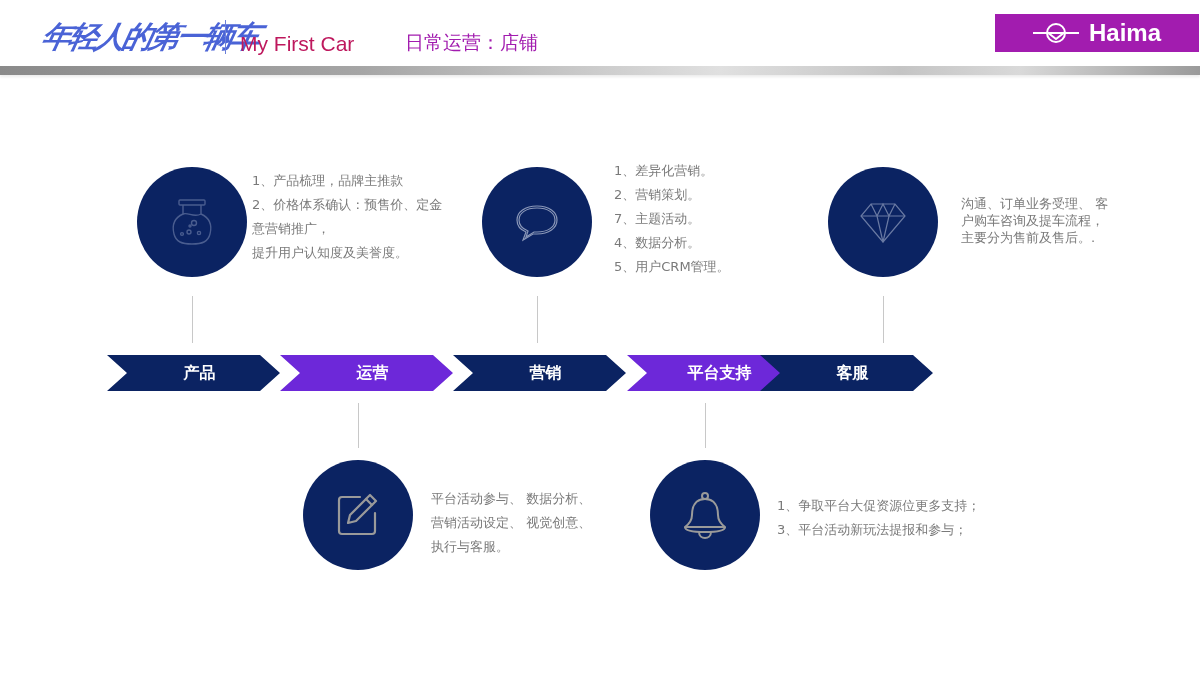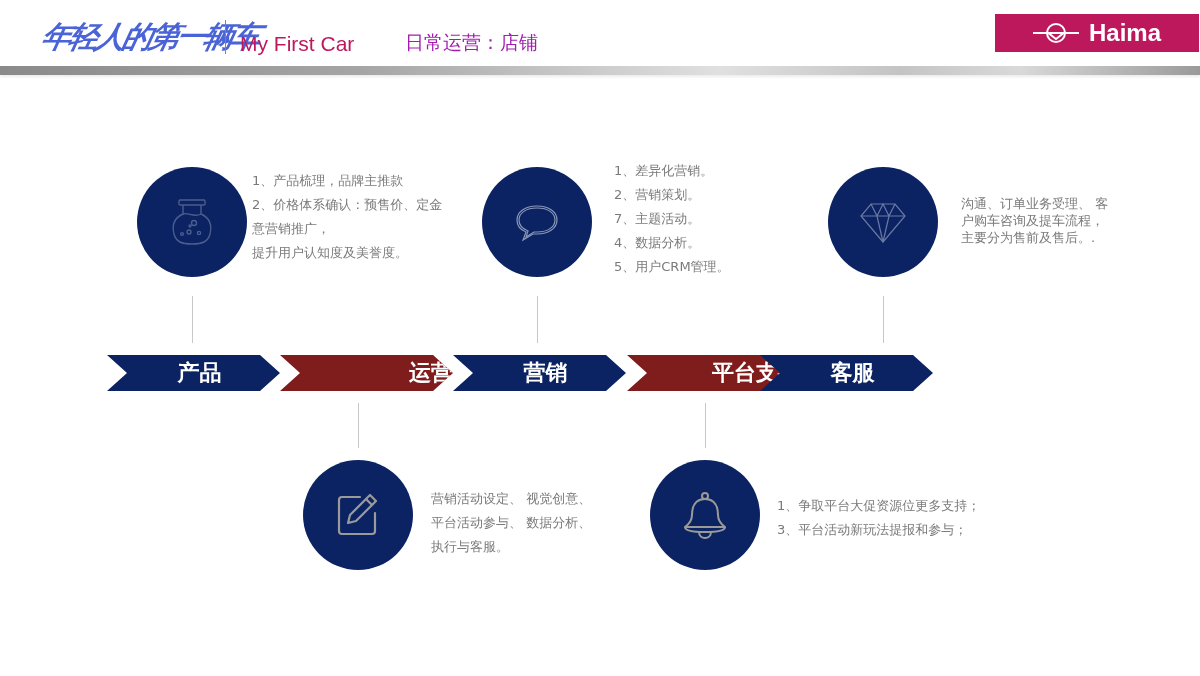--- a/index.html
+++ b/index.html
@@ -16,21 +16,21 @@
   .brand-divider { position: absolute; left: 225px; top: 20px; width: 1px; height: 34px; background: #6b7fd8; }
   .brand-en {
     position: absolute; left: 240px; top: 30px; font-family: "Liberation Sans", sans-serif;
     font-size: 21px; color: #be185d; line-height: 28px;
   }
   .page-title {
     position: absolute; left: 405px; top: 28px; font-size: 19px; color: #a21caf; line-height: 28px;
     font-family: "DejaVu Sans", sans-serif;
   }
   .logo-box {
-    position: absolute; left: 995px; top: 14px; width: 204px; height: 38px; background: #be185d;
+    position: absolute; left: 995px; top: 14px; width: 204px; height: 38px; background: #a21caf;
     display: flex; align-items: center; justify-content: center; gap: 10px;
   }
   .logo-text { color: #ffffff; font-family: "Liberation Sans", sans-serif; font-weight: bold; font-size: 24px; letter-spacing: 0px; }
   .header-bar {
     position: absolute; left: 0; top: 66px; width: 1200px; height: 9px;
     background: linear-gradient(90deg, #8a8a8a 0%, #a5a5a5 30%, #e0e0e0 60%, #c4c4c4 75%, #d9d9d9 85%, #9a9a9a 100%);
     box-shadow: 0 2px 3px rgba(0,0,0,0.08);
   }
 
   .circle {
@@ -43,24 +43,24 @@
     position: absolute; font-size: 13px; color: #7a7a7a; line-height: 24px; white-space: nowrap;
     font-family: "DejaVu Sans", sans-serif;
   }
 
   .vline { position: absolute; width: 1px; background: #c8c8c8; }
 
   .chevron {
     position: absolute; top: 355px; height: 36px; width: 173px;
     clip-path: polygon(0 0, 153px 0, 173px 50%, 153px 100%, 0 100%, 20px 50%);
     display: flex; align-items: center; justify-content: center;
-    color: #ffffff; font-size: 22px; font-weight: bold; padding-left: 12px;
+    color: #ffffff; font-size: 16px; font-weight: bold; padding-left: 12px;
   }
   .chevron.dark { background: #0b2362; }
-  .chevron.gray { background: #7f1d1d; justify-content: flex-end; }
+  .chevron.gray { background: #6d28d9; }
 </style>
 </head>
 <body>
 
 <div class="header">
   <div class="brand-script">年轻人的第一辆车</div>
   <div class="brand-divider"></div>
   <div class="brand-en">My First Car</div>
   <div class="page-title">日常运营：店铺</div>
   <div class="logo-box">
@@ -162,20 +162,20 @@
     <g fill="none" stroke="#9a9a9a" stroke-width="2" stroke-linejoin="round">
       <circle cx="28" cy="9" r="3"></circle>
       <path d="M28 12 C18 12 15 20 15 28 C15 34 12 37 8 40 H48 C44 37 41 34 41 28 C41 20 38 12 28 12 Z"></path>
       <path d="M8 40 C8 43 12 45 28 45 C44 45 48 43 48 40"></path>
       <path d="M22 45 C22 49 25 51 28 51 C31 51 34 49 34 45"></path>
     </g>
   </svg>
 </div>
 
 <div class="desc" style="left:431px; top:487px;">
+  <div>平台活动参与、 数据分析、</div>
   <div>营销活动设定、 视觉创意、</div>
-  <div>平台活动参与、 数据分析、</div>
   <div>执行与客服。</div>
 </div>
 <div class="desc" style="left:777px; top:494px;">
   <div>1、争取平台大促资源位更多支持；</div>
   <div>3、平台活动新玩法提报和参与；</div>
 </div>
 
 </body></html>

